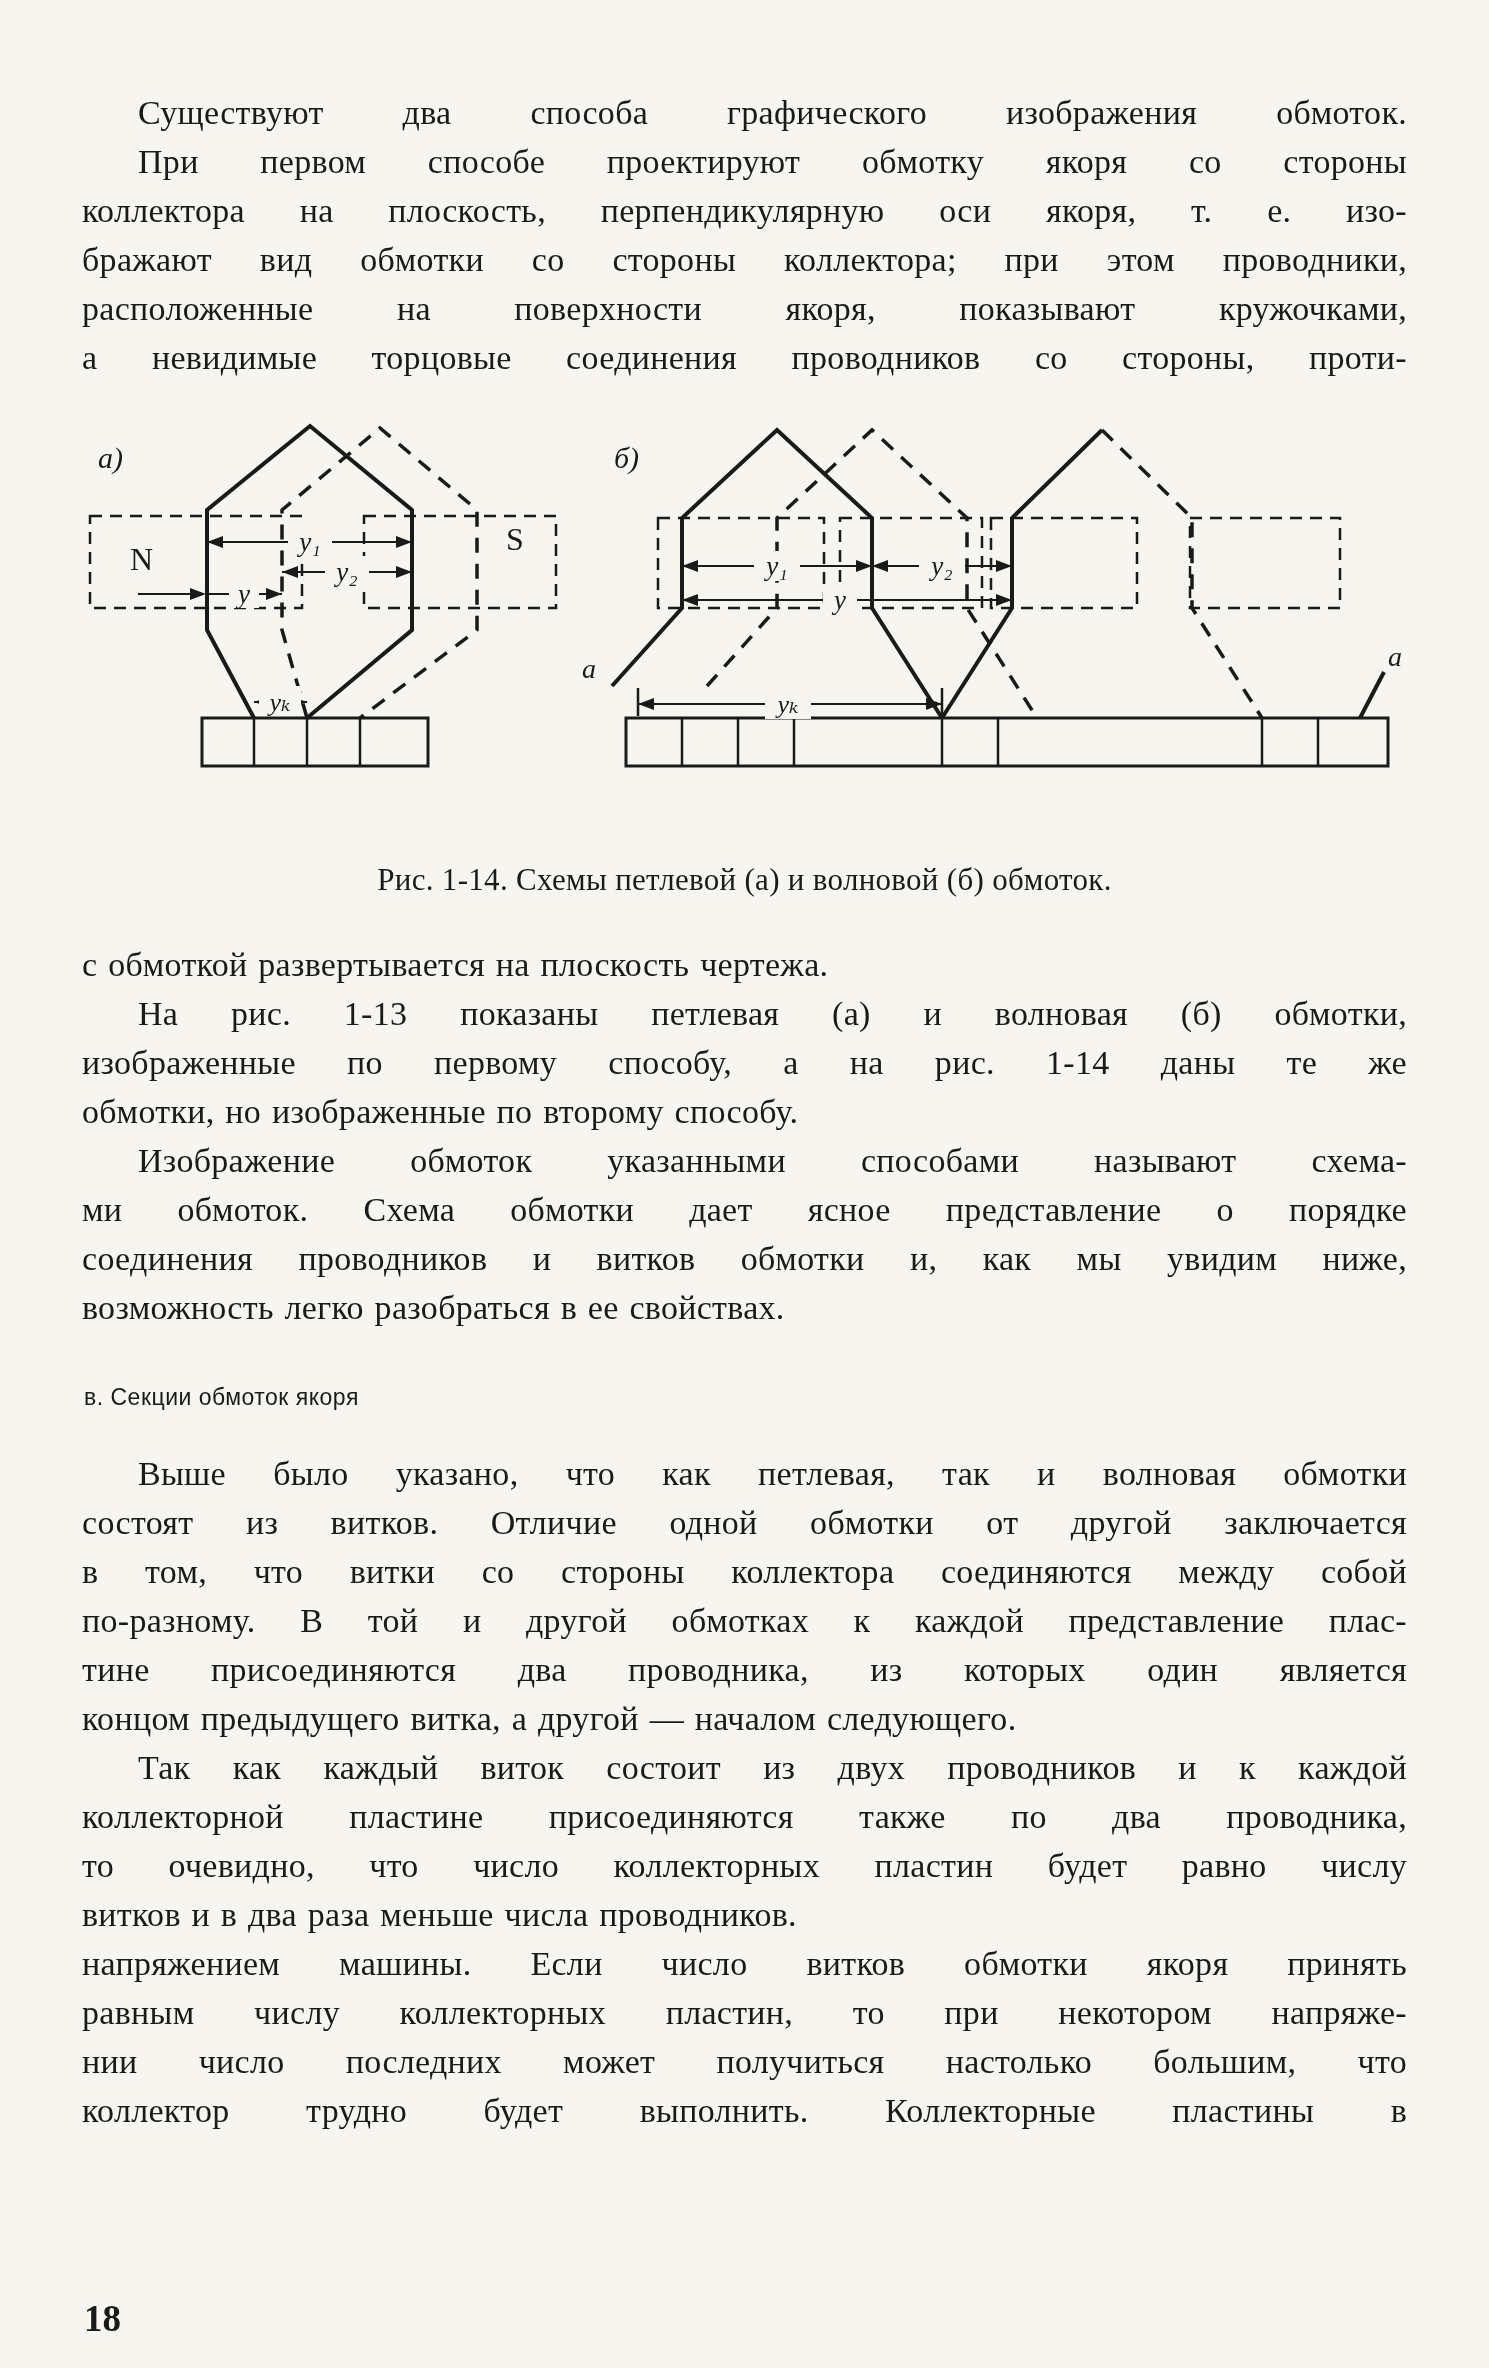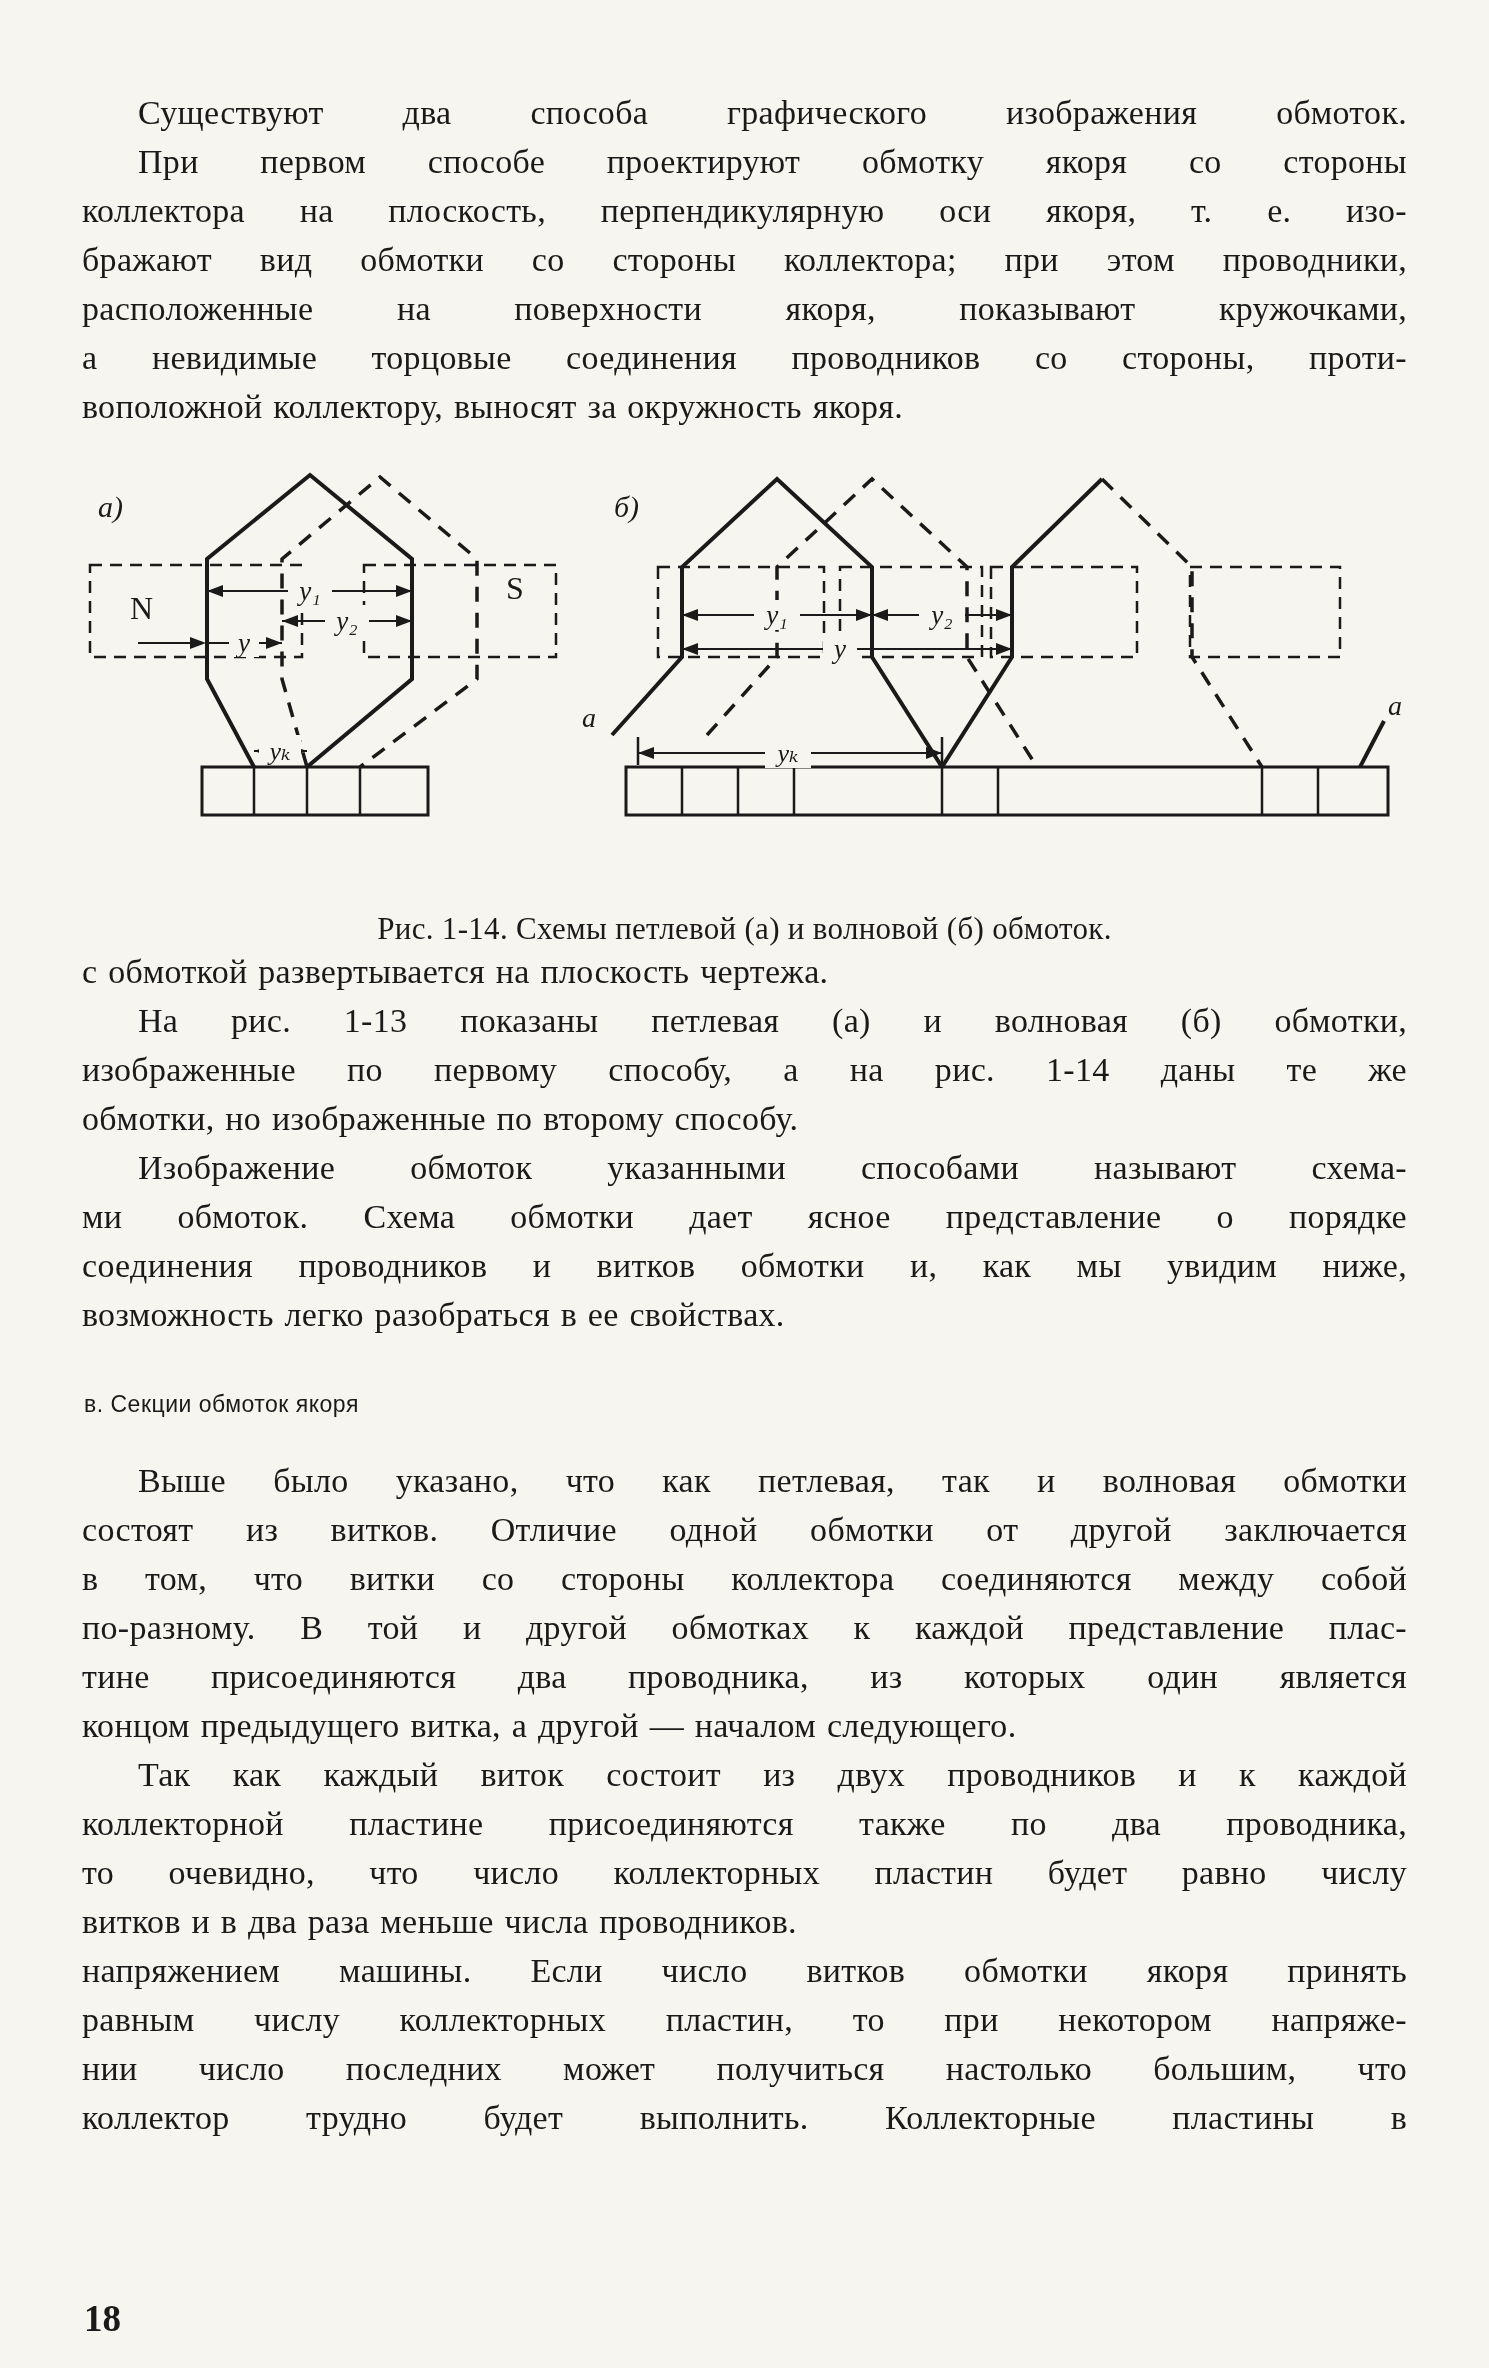--- a/index.html
+++ b/index.html
@@ -26,20 +26,21 @@
     text-align-last:justify;
   }
   .tline.first{ text-indent:56px; }
   .tline.end{ text-align-last:left; }
   .figure-block{ margin-top:36px; }
   .figure-block svg{ display:block; }
   .fig-caption{
     text-align:center;
     font-size:31px;
     margin-top:14px;
+    margin-bottom:42px;
     letter-spacing:0.3px;
   }
   .section-heading{
     font-family:"Liberation Sans","DejaVu Sans",sans-serif;
     font-weight:normal;
     font-size:23px;
     letter-spacing:0.5px;
     margin:52px 0 38px 2px;
   }
   .page-number{
@@ -67,21 +68,20 @@
 
   <div class="para">
     <div class="tline first">Существуют два способа графического изображения обмоток.</div>
   </div>
   <div class="para">
     <div class="tline first">При первом способе проектируют обмотку якоря со стороны</div>
     <div class="tline">коллектора на плоскость, перпендикулярную оси якоря, т. е. изо-</div>
     <div class="tline">бражают вид обмотки со стороны коллектора; при этом проводники,</div>
     <div class="tline">расположенные на поверхности якоря, показывают кружочками,</div>
     <div class="tline">а невидимые торцовые соединения проводников со стороны, проти-</div>
-    <div class="tline end">воположной коллектору, выносят за окружность якоря.</div>
   </div>
 
   <div class="figure-block">
     <svg width="1325" height="430" viewBox="0 0 1325 430">
 
       <g>
         <text class="figtext it" x="16" y="50" font-size="30">а)</text>
 
         <rect class="ink polebox" x="8" y="98" width="212" height="92"></rect>
         <rect class="ink polebox" x="282" y="98" width="192" height="92"></rect>

